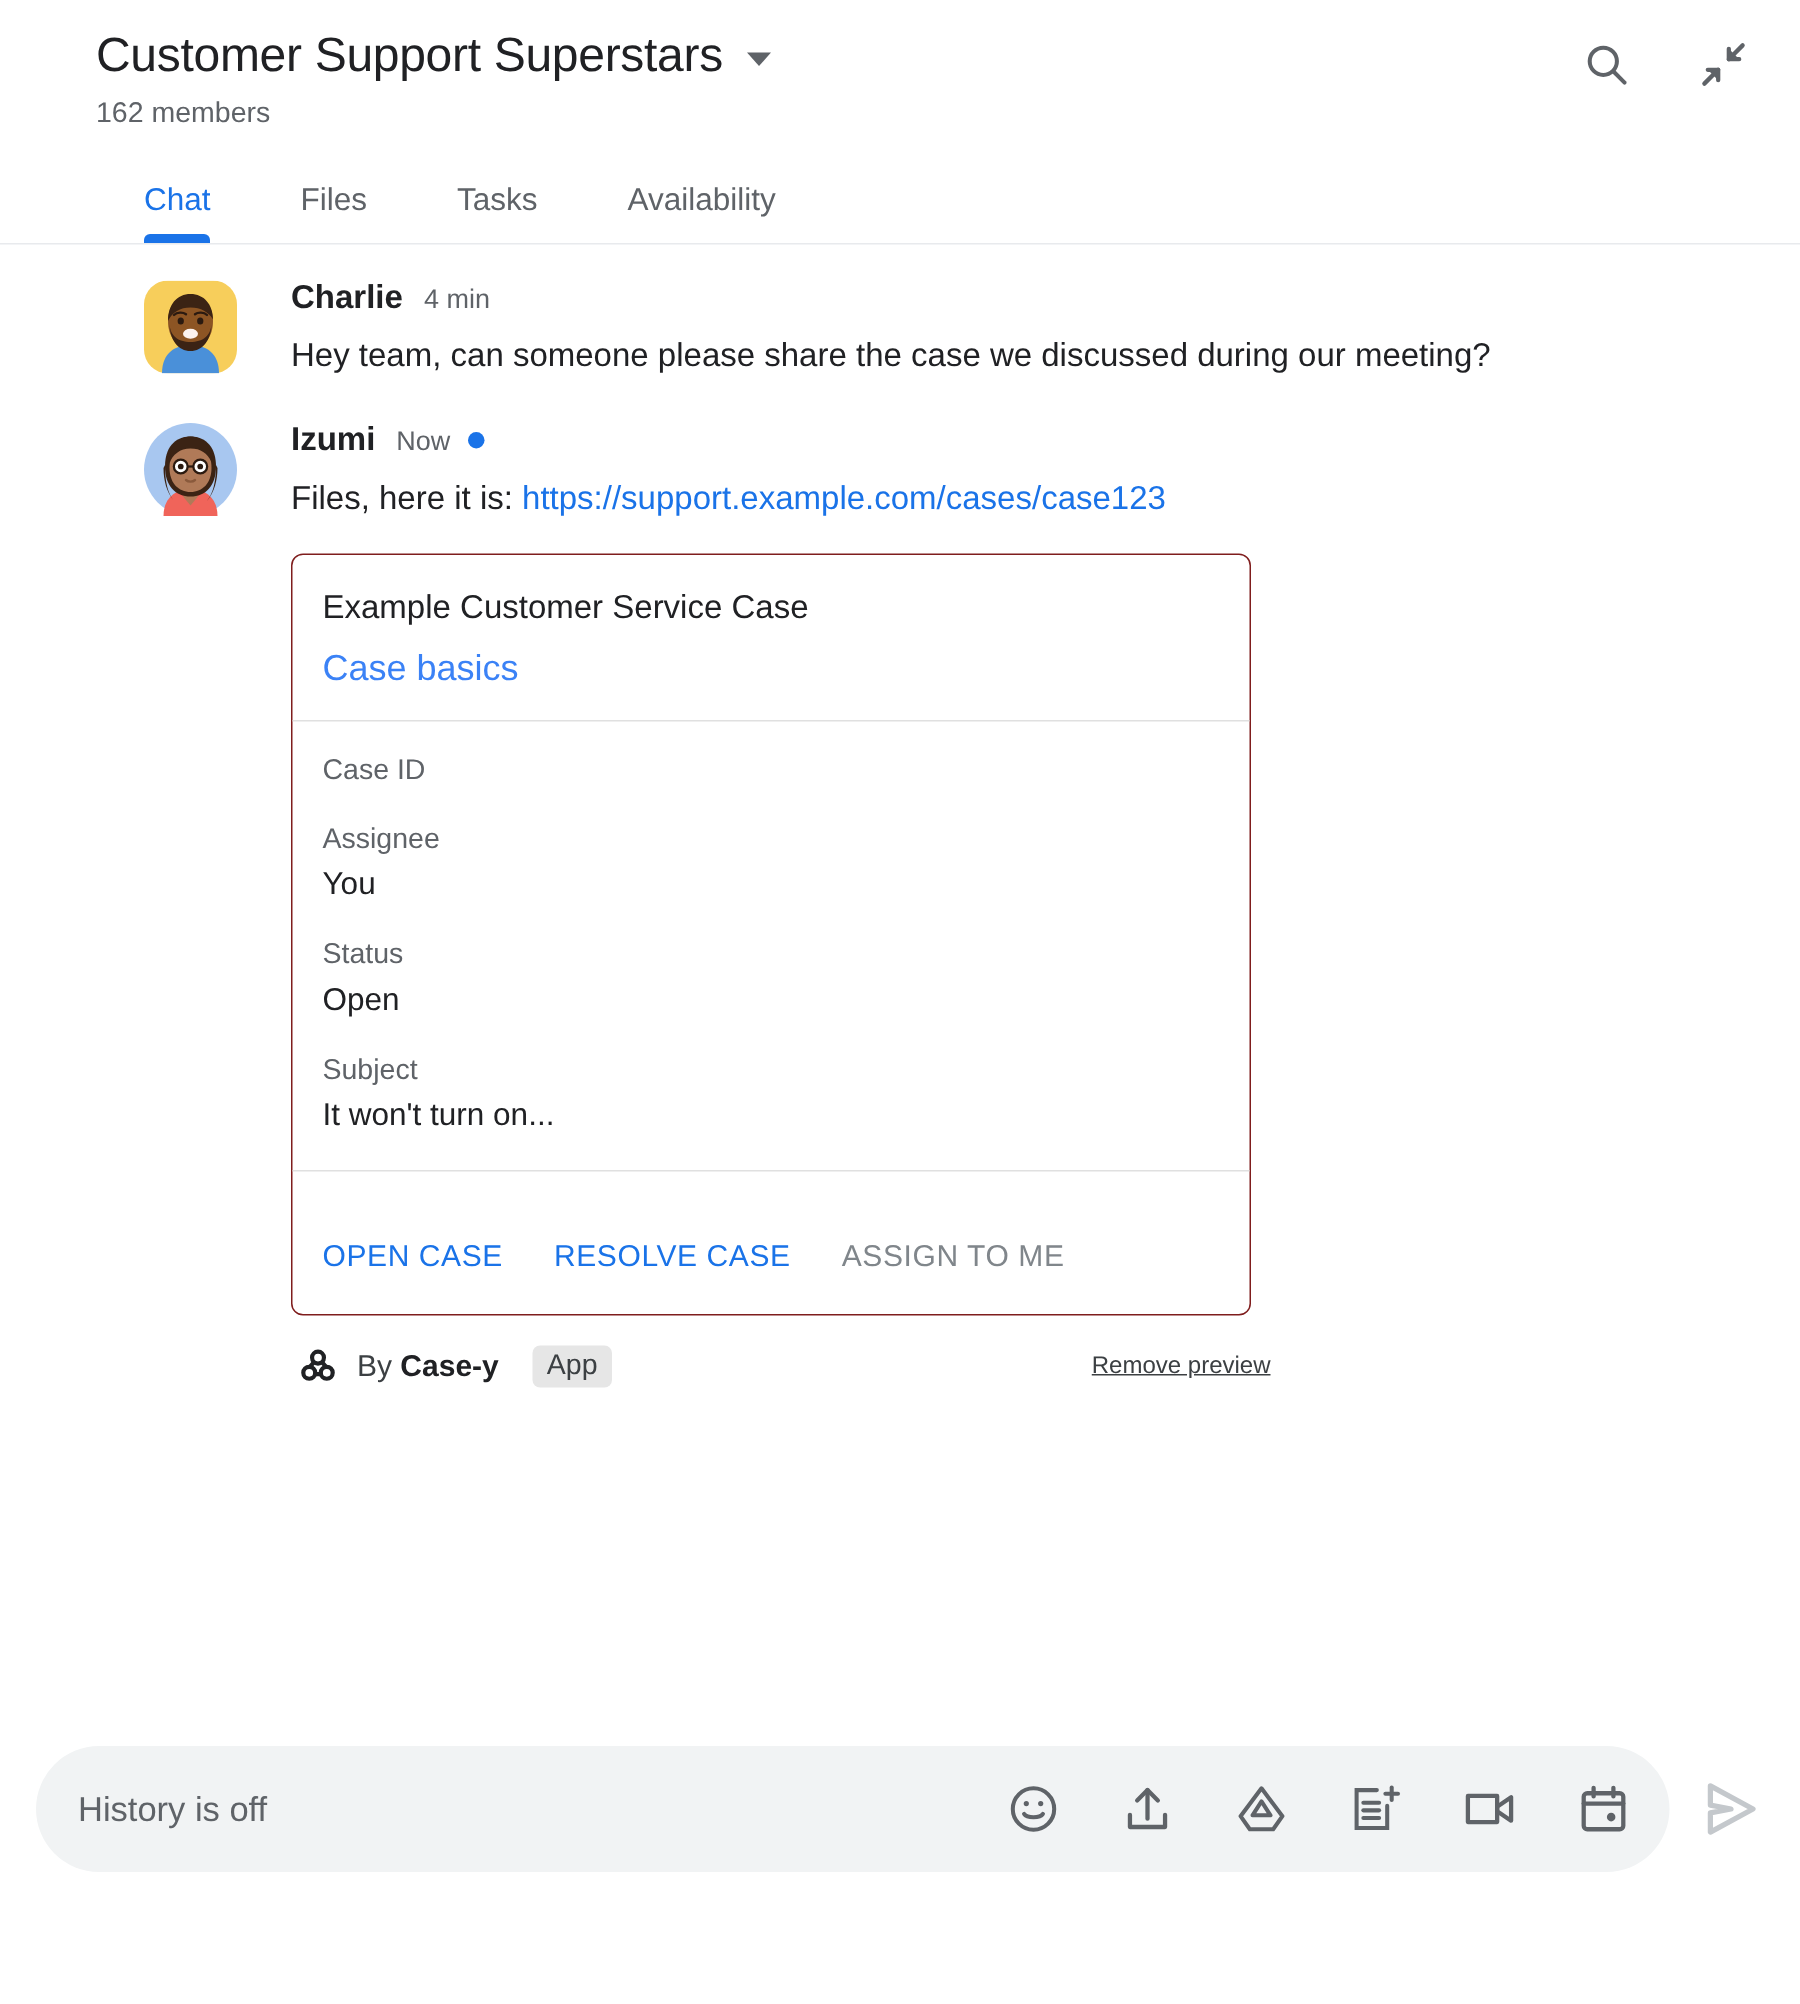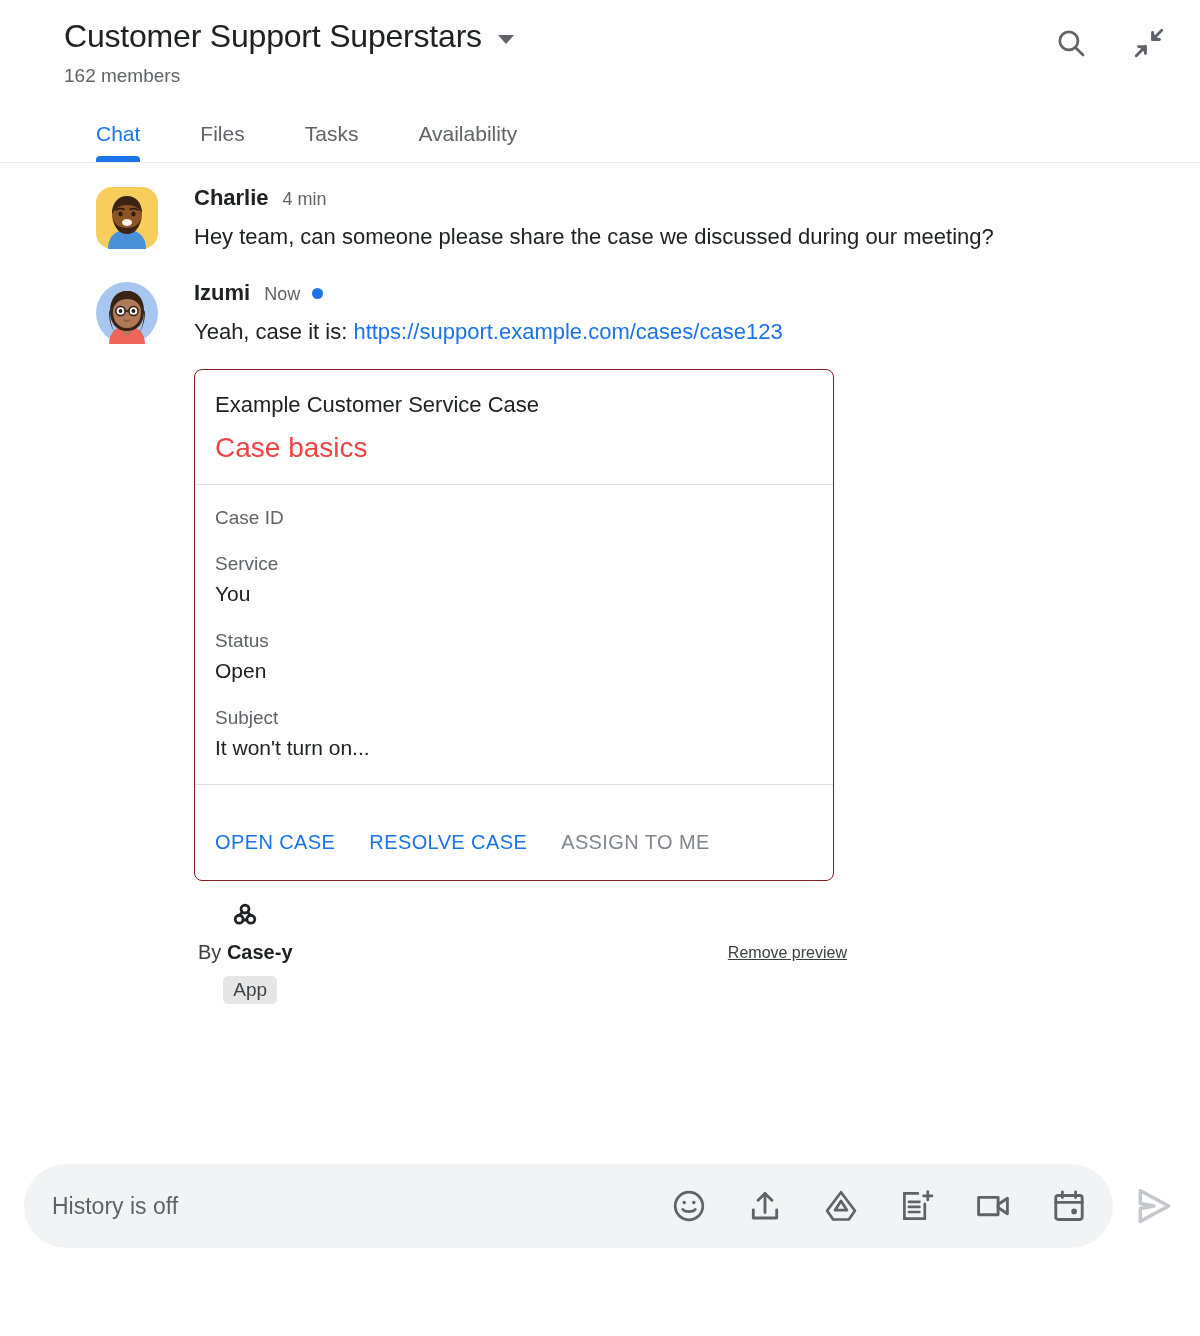--- a/index.html
+++ b/index.html
@@ -69,39 +69,39 @@
   }
   .msg-link { color: #1a73e8; text-decoration: none; }
 
   
   .card {
     margin: 22px 0 0 0; width: 640px;
     border: 1px solid #7f1d1d; border-radius: 8px; background: #fff;
   }
   .card-header { padding: 22px 20px 20px 20px; border-bottom: 1px solid #e0e0e0; }
   .card-title { font-size: 22px; color: #202124; }
-  .card-subtitle { font-size: 28px; color: #ef4444; margin-top: 14px; }
+  .card-subtitle { font-size: 24px; color: #3b82f6; margin-top: 14px; }
   .card-body { padding: 22px 20px 24px 20px; border-bottom: 1px solid #e0e0e0; }
   .field + .field { margin-top: 24px; }
   .field-label { font-size: 19px; color: #5f6368; }
   .field-value { font-size: 21px; color: #202124; margin-top: 7px; }
   .card-actions { padding: 22px 20px 26px 20px; display: flex; align-items: center; gap: 34px; margin-top: 24px; }
   .card-btn {
     font-size: 20px; letter-spacing: 0.4px; color: #1a73e8;
     background: none; border: none; cursor: pointer; padding: 0;
     font-family: "Liberation Sans", sans-serif; white-space: nowrap;
   }
   .card-btn.disabled { color: #80868b; cursor: default; }
 
   
   .attribution {
     display: flex; align-items: center; width: 653px;
     margin-top: 20px; padding-left: 4px;
   }
-  .attr-left { display: flex; align-items: center; gap: 12px; flex-direction: column; }
+  .attr-left { display: flex; align-items: center; gap: 12px; }
   .app-icon { width: 28px; height: 28px; color: #202124; }
   .attr-by { font-size: 20px; color: #3c4043; }
   .attr-name { font-weight: 700; color: #202124; }
   .app-chip {
     font-size: 19px; background: #e6e6e6; color: #3c4043;
     border-radius: 5px; padding: 3px 10px; margin-left: 10px;
   }
   .remove-preview {
     margin-left: auto; font-size: 16px; color: #3c4043;
     text-decoration: underline; cursor: pointer;
@@ -196,33 +196,33 @@
         <circle cx="37.5" cy="29" r="1.9" fill="#2b1a10"></circle>
         <path d="M28 38 C29.5 39.4 32.5 39.4 34 38" stroke="#8a5a3c" stroke-width="1.6" fill="none" stroke-linecap="round"></path>
       </svg>
     </div>
     <div class="msg-body">
       <div class="msg-meta">
         <span class="sender">Izumi</span>
         <span class="timestamp">Now</span>
         <span class="new-dot"></span>
       </div>
-      <div class="msg-text"><span>Yeah, case it is: </span><span class="msg-link">https://support.example.com/cases/case123</span></div>
+      <div class="msg-text"><span>Files, here it is: </span><span class="msg-link">https://support.example.com/cases/case123</span></div>
 
       <div class="card">
         <div class="card-header">
           <div class="card-title">Example Customer Service Case</div>
           <div class="card-subtitle">Case basics</div>
         </div>
         <div class="card-body">
           <div class="field">
             <div class="field-label">Case ID</div>
           </div>
           <div class="field">
-            <div class="field-label">Service</div>
+            <div class="field-label">Assignee</div>
             <div class="field-value">You</div>
           </div>
           <div class="field">
             <div class="field-label">Status</div>
             <div class="field-value">Open</div>
           </div>
           <div class="field">
             <div class="field-label">Subject</div>
             <div class="field-value">It won't turn on...</div>
           </div>

